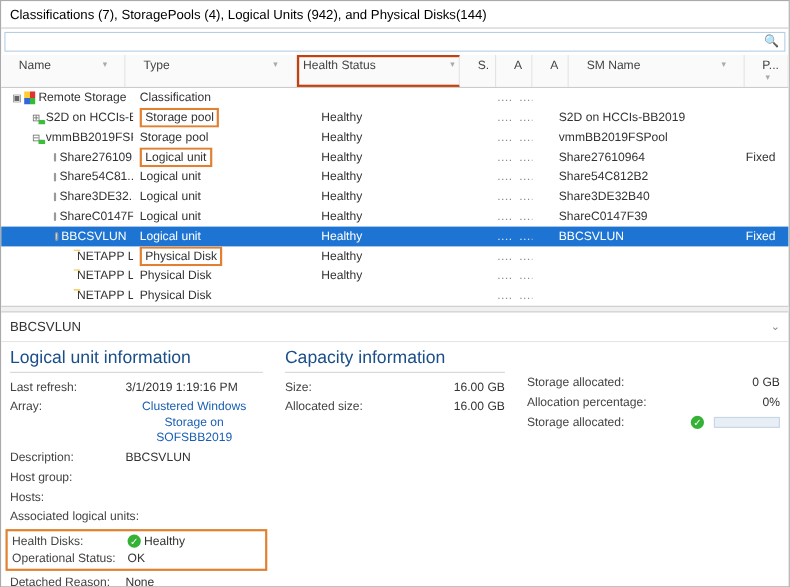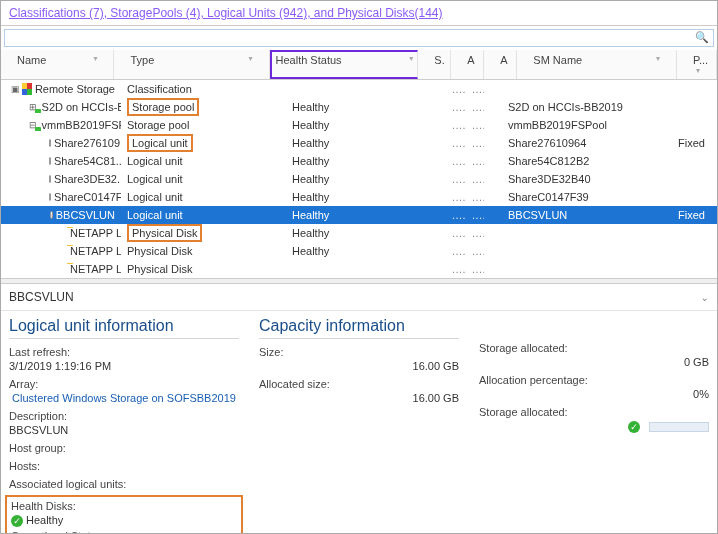--- a/index.html
+++ b/index.html
@@ -1,31 +1,31 @@
 <!DOCTYPE html>
 <html><head>
 <meta charset="utf-8">
 <style>
   * { box-sizing: border-box; margin: 0; padding: 0; }
   body { font-family: "Segoe UI", Tahoma, sans-serif; font-size: 11px; color: #333; background: #fff; width: 718px; height: 534px; overflow: hidden; border: 1px solid #aaa; }
-  .header { padding: 5px 8px; color: #8b5cf6; font-size: 12px; border-bottom: 1px solid #ccc; text-decoration: underline; }
+  .header { padding: 5px 8px; color: #000000; font-size: 12px; border-bottom: 1px solid #ccc; }
   .searchbar { border: 1px solid #b5cde6; margin: 3px; height: 18px; position: relative; }
   .searchbar .mag { position: absolute; right: 4px; top: 1px; color: #6a8db5; font-size: 11px; }
   .cols { display: flex; border-bottom: 1px solid #ccc; background: #fafafa; font-size: 11px; color: #444; }
   .cols > div { border-right: 1px solid #e3e3e3; padding: 4px 16px; position: relative; }
   .cols .drop { float: right; color: #aaa; font-size: 8px; margin-left: 4px; }
   .col-name { width: 120px; }
   .col-type { width: 165px; }
   .col-health { width: 160px; }
   .col-s { width: 20px; text-align: center; }
   .col-a1 { width: 18px; text-align: center; }
   .col-a2 { width: 18px; text-align: center; }
   .col-sm { width: 170px; }
   .col-p { width: 40px; }
-  .hi-orange { border: 2px solid #6d28d9; padding: 2px 4px !important; }
+  .hi-orange { border: 2px solid #c2410c; padding: 2px 4px !important; }
   .rows { height: 198px; overflow: hidden; }
   .row { display: flex; align-items: center; font-size: 11px; height: 18px; }
   .row > div { padding: 0 6px; overflow: hidden; white-space: nowrap; text-overflow: ellipsis; }
   .row .col-name { display: flex; align-items: center; }
   .row.sel { background: #1e74d2; color: #fff; }
   .indent0 { padding-left: 4px; }
   .indent1 { padding-left: 22px; }
   .indent2 { padding-left: 40px; }
   .indent3 { padding-left: 58px; }
   .exp { display: inline-block; width: 10px; text-align: center; color: #666; font-size: 9px; margin-right: 2px; }
@@ -40,21 +40,21 @@
   .dots { color: #888; }
   .row.sel .dots { color: #dce9f8; }
   .divider { height: 6px; background: #f0f0f0; border-top:1px solid #ccc; border-bottom:1px solid #ccc; }
   .detail-title { padding: 6px 8px; color: #333; font-size: 12px; display:flex; justify-content:space-between; align-items:center; border-bottom:1px solid #e5e5e5; }
   .detail-title .chev { color:#888; font-size:10px; }
   .detail-body { display: flex; padding: 6px 8px 4px; gap: 20px; font-size: 11px; }
   .detail-col1 { width: 230px; }
   .detail-col2 { width: 200px; }
   .detail-col3 { flex: 1; }
   .section-h { color: #1a4e8a; font-size: 16px; padding-bottom: 3px; border-bottom: 1px solid #d5d5d5; margin-bottom: 6px; }
-  .kv { display: flex; margin-bottom: 4px; line-height: 14px; flex-direction: column; }
+  .kv { display: flex; margin-bottom: 4px; line-height: 14px; }
   .kv .k { width: 105px; color: #444; flex-shrink:0; }
   .kv .v { flex: 1; }
   .kv .v.link { color: #1a5fb4; text-align: center; }
   .kv .v.right { text-align: right; }
   .greyed { color: #aaa; }
   .box-orange { border: 2px solid #e08030; padding: 2px 4px; margin: -2px -4px; }
   .check { display:inline-block; width:12px; height:12px; background:#35b135; border-radius:50%; color:#fff; font-size:9px; line-height:12px; text-align:center; margin-right:3px; vertical-align:middle; }
   .bar { display:inline-block; width:60px; height:10px; background:#e7eef6; border:1px solid #c7d5e5; vertical-align:middle; margin-left:6px; }
   .type-box { display:inline-block; border:2px solid #e08030; padding:0 3px; line-height:14px; }
 </style>

